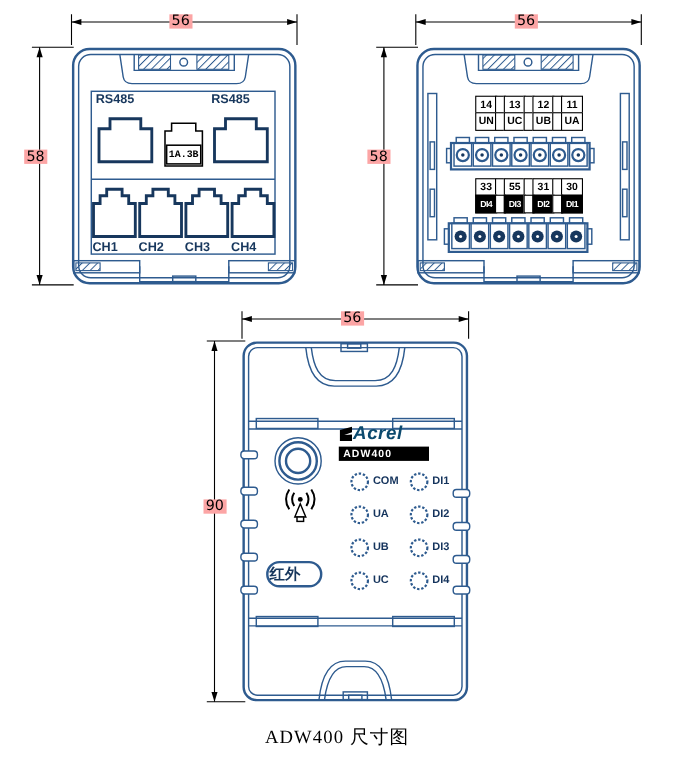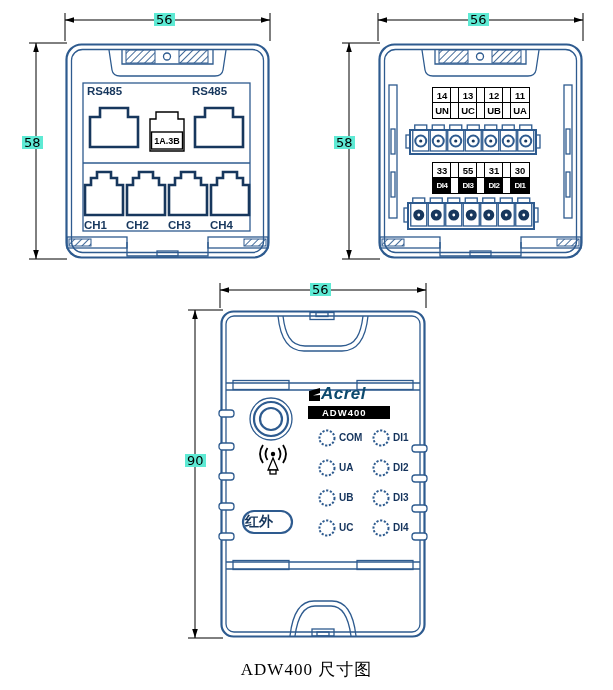--- a/index.html
+++ b/index.html
@@ -13,24 +13,24 @@
   .s1b{fill:none;stroke:#2e5b8f;stroke-width:2;}
   .port{fill:#fff;stroke:#17375d;stroke-width:2.6;}
   .blk{fill:none;stroke:#000;stroke-width:1.4;}
   .dim{stroke:#000;stroke-width:1;}
   .arr{fill:#000;stroke:none;}
   .ant{fill:none;stroke:#000;stroke-width:1.8;}
   .antl{fill:#fff;stroke:#000;stroke-width:1.3;}
   .led{fill:#fff;stroke:#2e5b8f;stroke-width:2;stroke-dasharray:2.2 1.6;}
   .vent{fill:#fff;stroke:#2e5b8f;stroke-width:1.3;}
   
-  .dimnum{position:absolute;color:#000;font-size:13px;line-height:13px;background:#5eead4;
+  .dimnum{position:absolute;color:#000;font-size:13px;line-height:13px;background:#fca5a5;
           padding:0 2px;font-family:"DejaVu Sans",sans-serif;}
   .plbl{position:absolute;color:#17375d;font-weight:bold;font-size:11.5px;}
-  .small-lbl{position:absolute;color:#000;font-weight:bold;font-size:9px;text-align:center;}
+  .small-lbl{position:absolute;color:#000;font-weight:bold;font-size:9px;text-align:center;font-family:Liberation Mono, monospace;}
   .term-table{position:absolute;display:grid;grid-template-columns:18px 8px 18px 8px 18px 8px 18px;
               grid-template-rows:15px 15px;background:#22c55e;}
   .tcell{border:1.5px solid #000;margin:-0.75px;display:flex;align-items:center;justify-content:center;
          font-size:9.5px;font-weight:bold;color:#000;background:#fff;font-family:"Liberation Sans",sans-serif;}
   .tcell.di{background:#000;color:#fff;font-size:8px;letter-spacing:-0.5px;}
   .led-lbl{position:absolute;color:#14335c;font-weight:bold;font-size:10px;line-height:14px;
            font-family:"Liberation Sans",sans-serif;}
   .brand{position:absolute;color:#0c4a6e;font-style:italic;font-weight:bold;font-size:17px;line-height:18px;
          font-family:"Liberation Sans",sans-serif;letter-spacing:0.5px;}
   .model{position:absolute;color:#fff;font-weight:bold;font-size:9.5px;line-height:12px;letter-spacing:1px;}
@@ -347,21 +347,21 @@
           <circle class="led" cx="161" cy="128" r="7.5"></circle>
           <circle class="led" cx="161" cy="158" r="7.5"></circle>
           <circle class="led" cx="161" cy="188" r="7.5"></circle>
           <circle class="led" cx="161" cy="218" r="7.5"></circle>
         </g>
       </g>
     </svg>
     <div class="dimnum" style="left:127px;top:5px;">56</div>
     <div class="dimnum" style="left:2px;top:176px;">90</div>
     <div class="brand" style="left:138px;top:107px;">Acrel</div>
-    <div class="model" style="left:129px;top:128.5px;margin-left:10px;">ADW400</div>
+    <div class="model" style="left:129px;top:128.5px;">ADW400</div>
     <div class="ir" style="left:62px;top:214px;">红外</div>
     <div class="led-lbl" style="left:156px;top:153px;">COM</div>
     <div class="led-lbl" style="left:156px;top:183px;">UA</div>
     <div class="led-lbl" style="left:156px;top:213px;">UB</div>
     <div class="led-lbl" style="left:156px;top:243px;">UC</div>
     <div class="led-lbl" style="left:210px;top:153px;">DI1</div>
     <div class="led-lbl" style="left:210px;top:183px;">DI2</div>
     <div class="led-lbl" style="left:210px;top:213px;">DI3</div>
     <div class="led-lbl" style="left:210px;top:243px;">DI4</div>
   </div>

